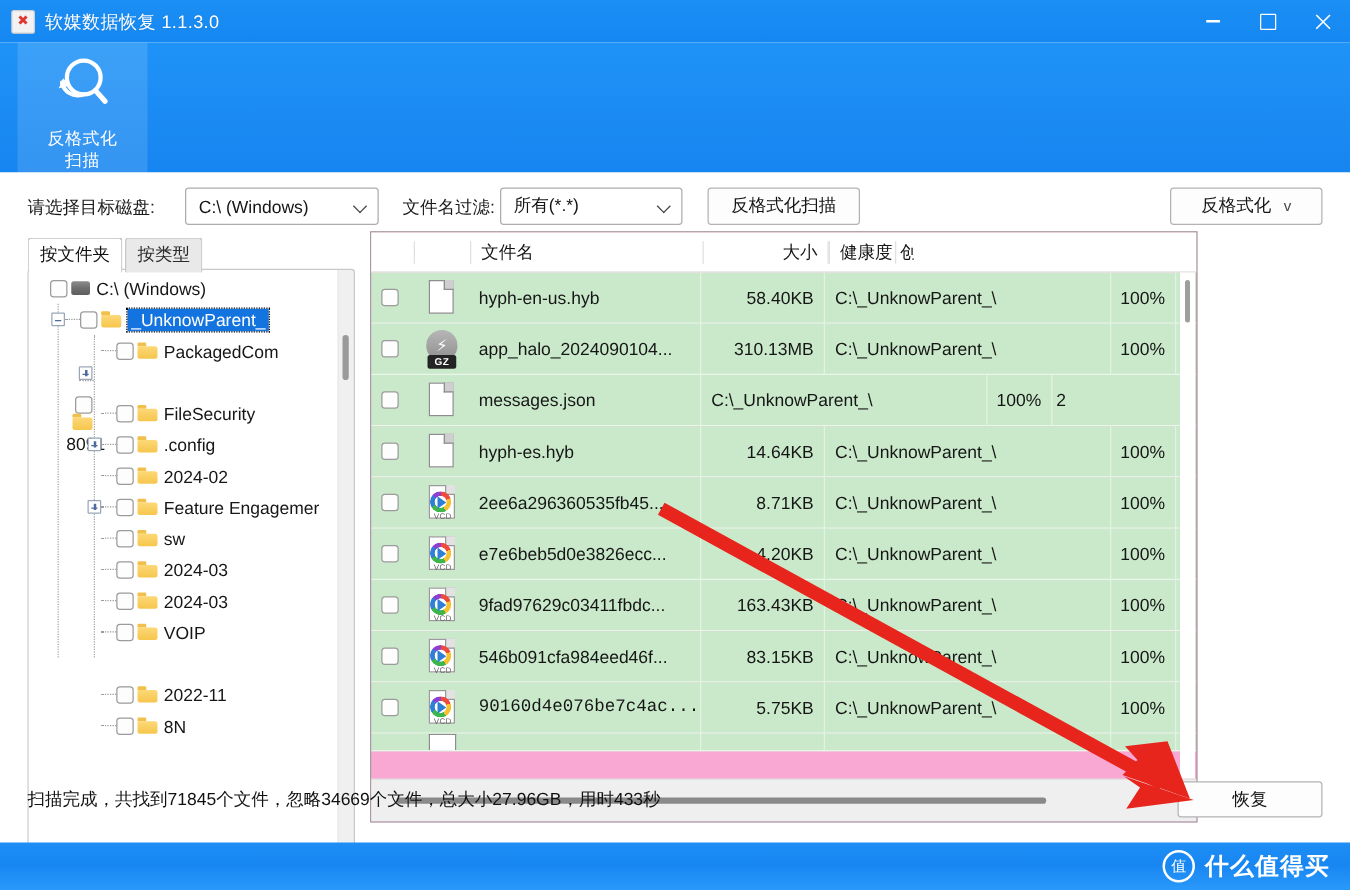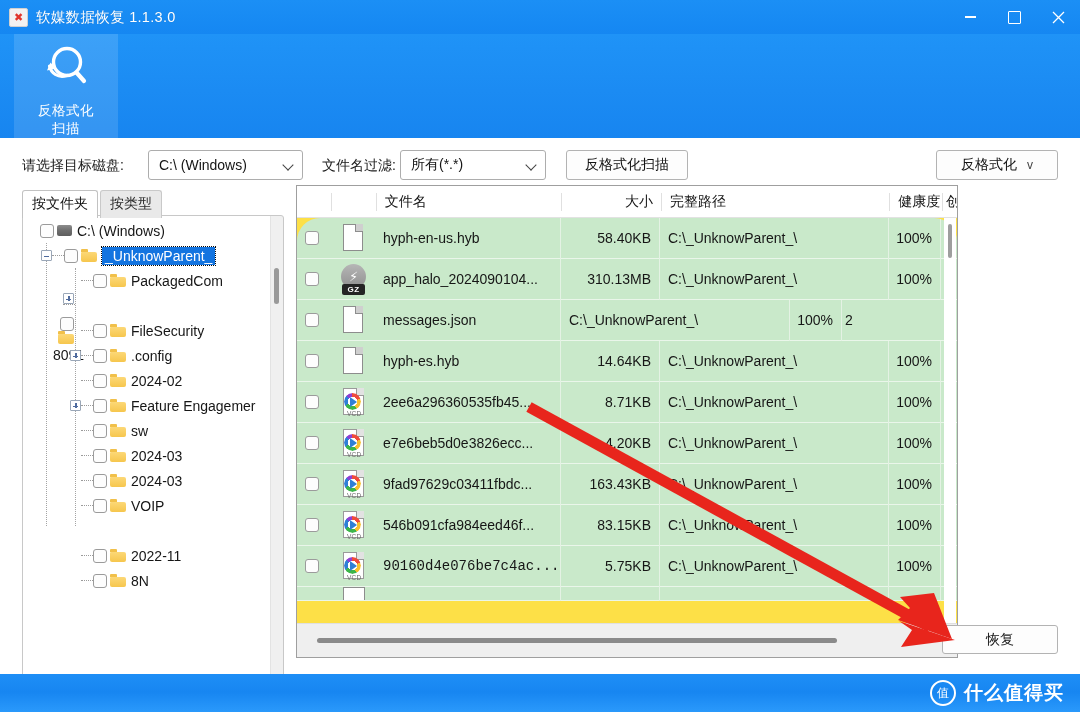--- a/index.html
+++ b/index.html
@@ -153,31 +153,31 @@
   }
   .tlabel{font-size:14px;color:#161616;line-height:16px;}
   .tlabel.selected{
     background:#1374e0;color:#ffffff;padding:1px 3px;outline:1px dotted #0a0a0a;
   }
   .vline{position:absolute;border-left:1px dotted #a4a4a4;}
 
   
   .listpanel{
     position:absolute;left:296px;top:47px;width:662px;height:473px;
-    box-sizing:border-box;border:1px solid #9f9f9f;background:#fde047;
+    box-sizing:border-box;border:1px solid #9f9f9f;background:#f9a8d4;
   }
   .list-header{
     position:absolute;left:0;top:0;width:660px;height:32px;background:#ffffff;
     border-bottom:1px solid #e2e2e2;display:flex;align-items:center;
     font-size:14px;color:#141414;box-sizing:border-box;
   }
   .hcell{box-sizing:border-box;padding:0 8px;white-space:nowrap;overflow:hidden;}
   .hcell.r{text-align:right;}
   .hsep{width:1px;height:18px;background:#e0e0e0;flex:0 0 1px;}
-  .rows{position:absolute;left:0;top:32px;width:660px;height:405px;overflow:hidden;border-radius:23px;}
+  .rows{position:absolute;left:0;top:32px;width:660px;height:405px;overflow:hidden;}
   .row{
     height:41px;display:flex;align-items:center;background:#c9e9ca;
     border-bottom:1px solid #eaf6ea;box-sizing:border-box;font-size:14px;color:#161616;
   }
   .cell{box-sizing:border-box;padding:0 8px;white-space:nowrap;overflow:hidden;
         border-right:1px solid #e4f2e4;height:41px;display:flex;align-items:center;}
   .cell.r{justify-content:flex-end;}
   .cell.nb{border-right:none;}
 
   .ficon{width:28px;height:32px;position:relative;flex:0 0 28px;}
@@ -465,21 +465,20 @@
 
       <div class="list-header">
         <div class="hcell" style="width:34px;"></div>
         <div class="hsep"></div>
         <div class="hcell" style="width:44px;"></div>
         <div class="hsep"></div>
         <div class="hcell" style="width:185px;">文件名</div>
         <div class="hsep"></div>
         <div class="hcell r" style="width:99px;">大小</div>
         <div class="hsep"></div>
-        <div class="hcell" style="width:228px;">完整路径</div>
         <div class="hsep"></div>
         <div class="hcell r" style="width:52px;">健康度</div>
         <div class="hsep"></div>
         <div class="hcell" style="width:14px;padding:0 3px;">创</div>
       </div>
 
       <div class="rows">
 
         <div class="row">
           <div class="cell nb" style="width:34px;">
@@ -655,20 +654,21 @@
 
       <div class="list-vscroll">
         <div class="list-vthumb"></div>
       </div>
 
       <div class="list-hscroll">
         <div class="list-hthumb"></div>
       </div>
     </div>
 
+    <div class="statusbar">扫描完成，共找到71845个文件，忽略34669个文件，总大小27.96GB，用时433秒</div>
     <div class="btn recover-btn">恢复</div>
 
   </div>
 
   <svg class="arrow-svg" viewBox="0 0 1080 712">
     <line x1="529" y1="407" x2="930" y2="627" stroke="#e8251c" stroke-width="11" stroke-linecap="butt"></line>
     <polygon points="952,639 898,620 910,608 900,597 934,593" fill="#e8251c"></polygon>
     <polygon points="955,640 901,647 912,630 899,621" fill="#e8251c"></polygon>
   </svg>
 

